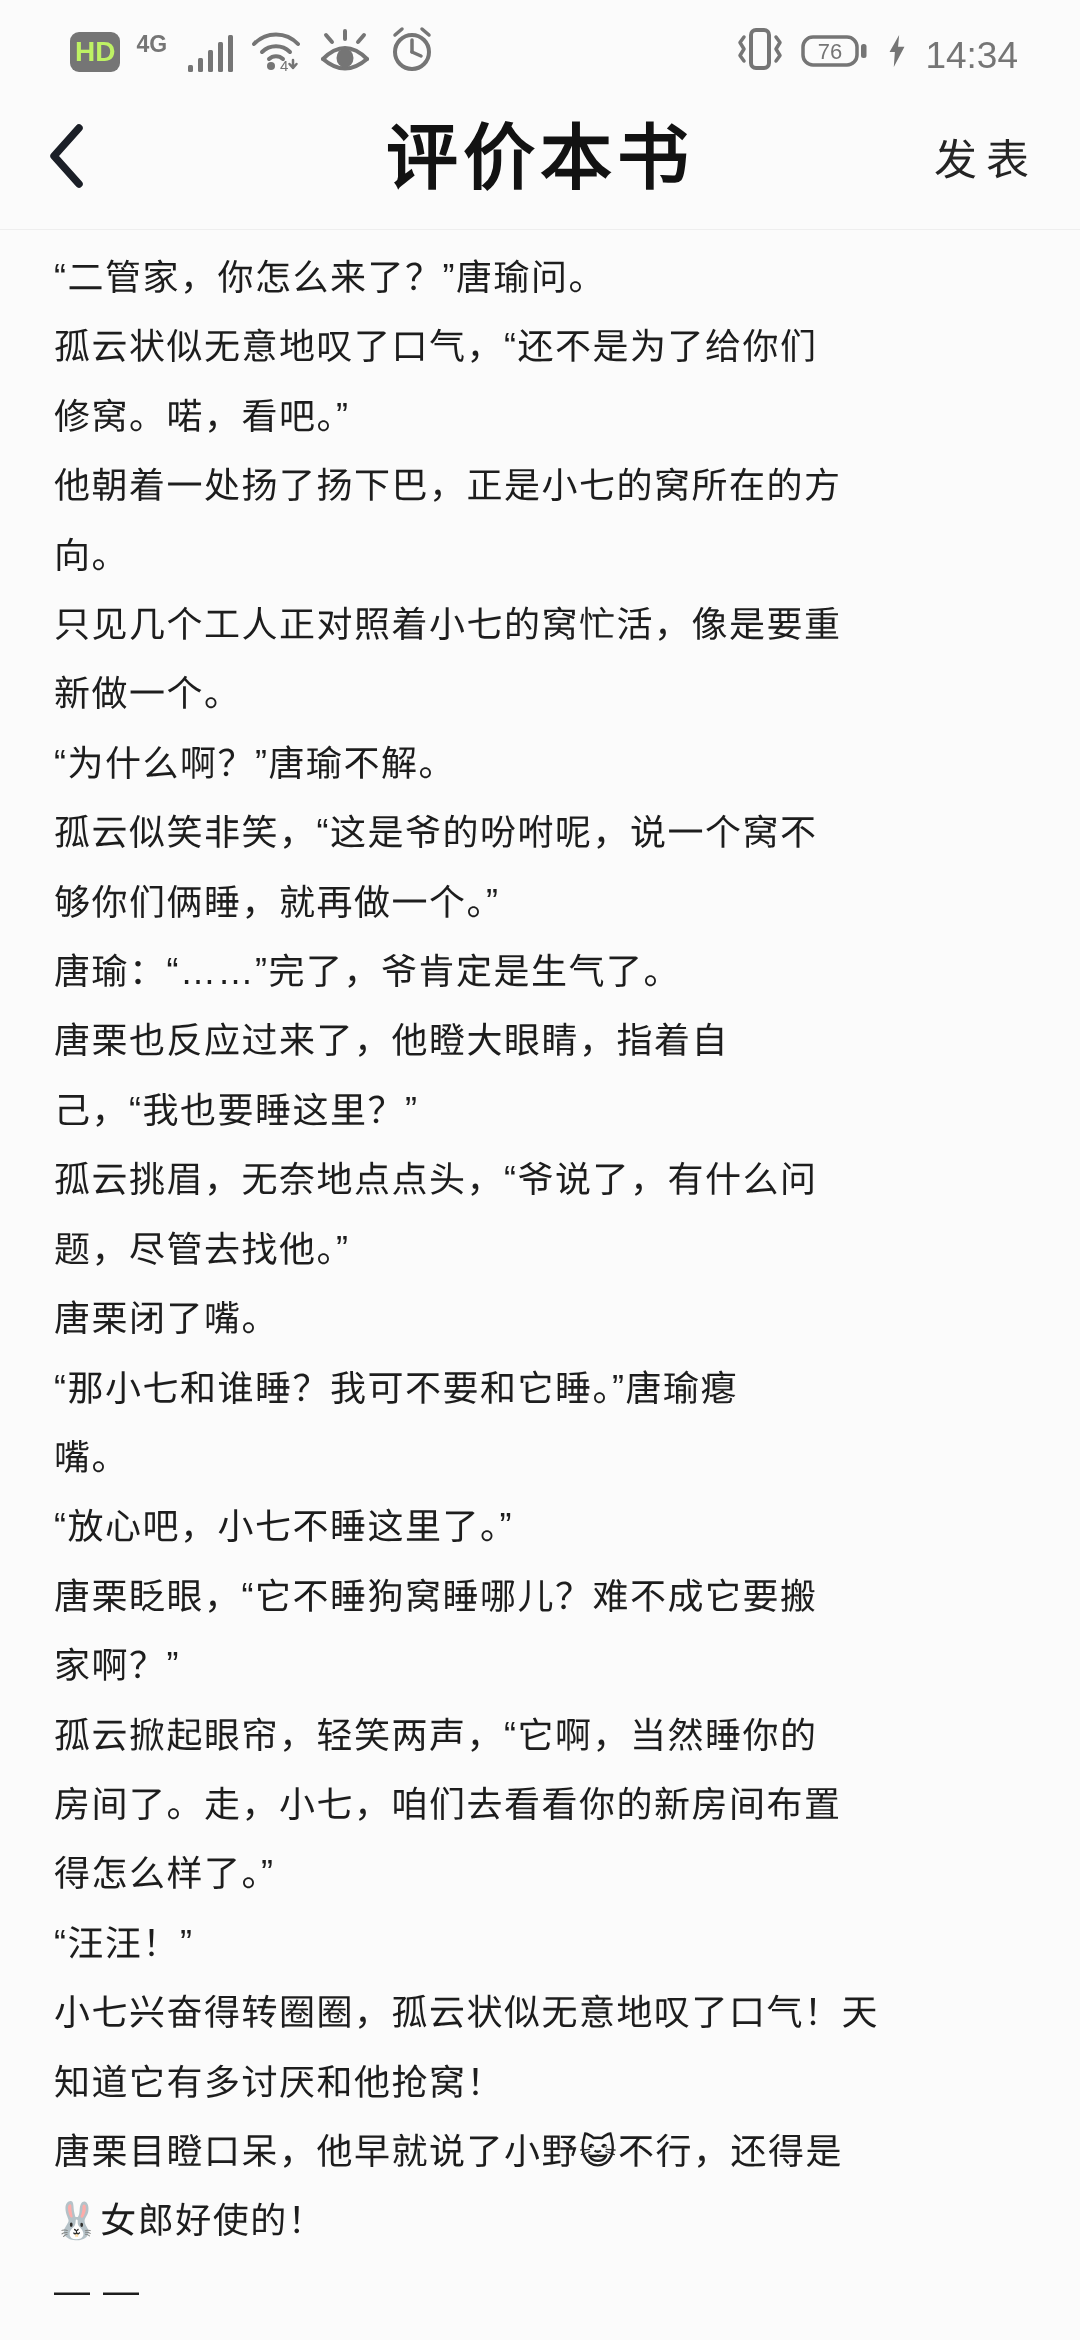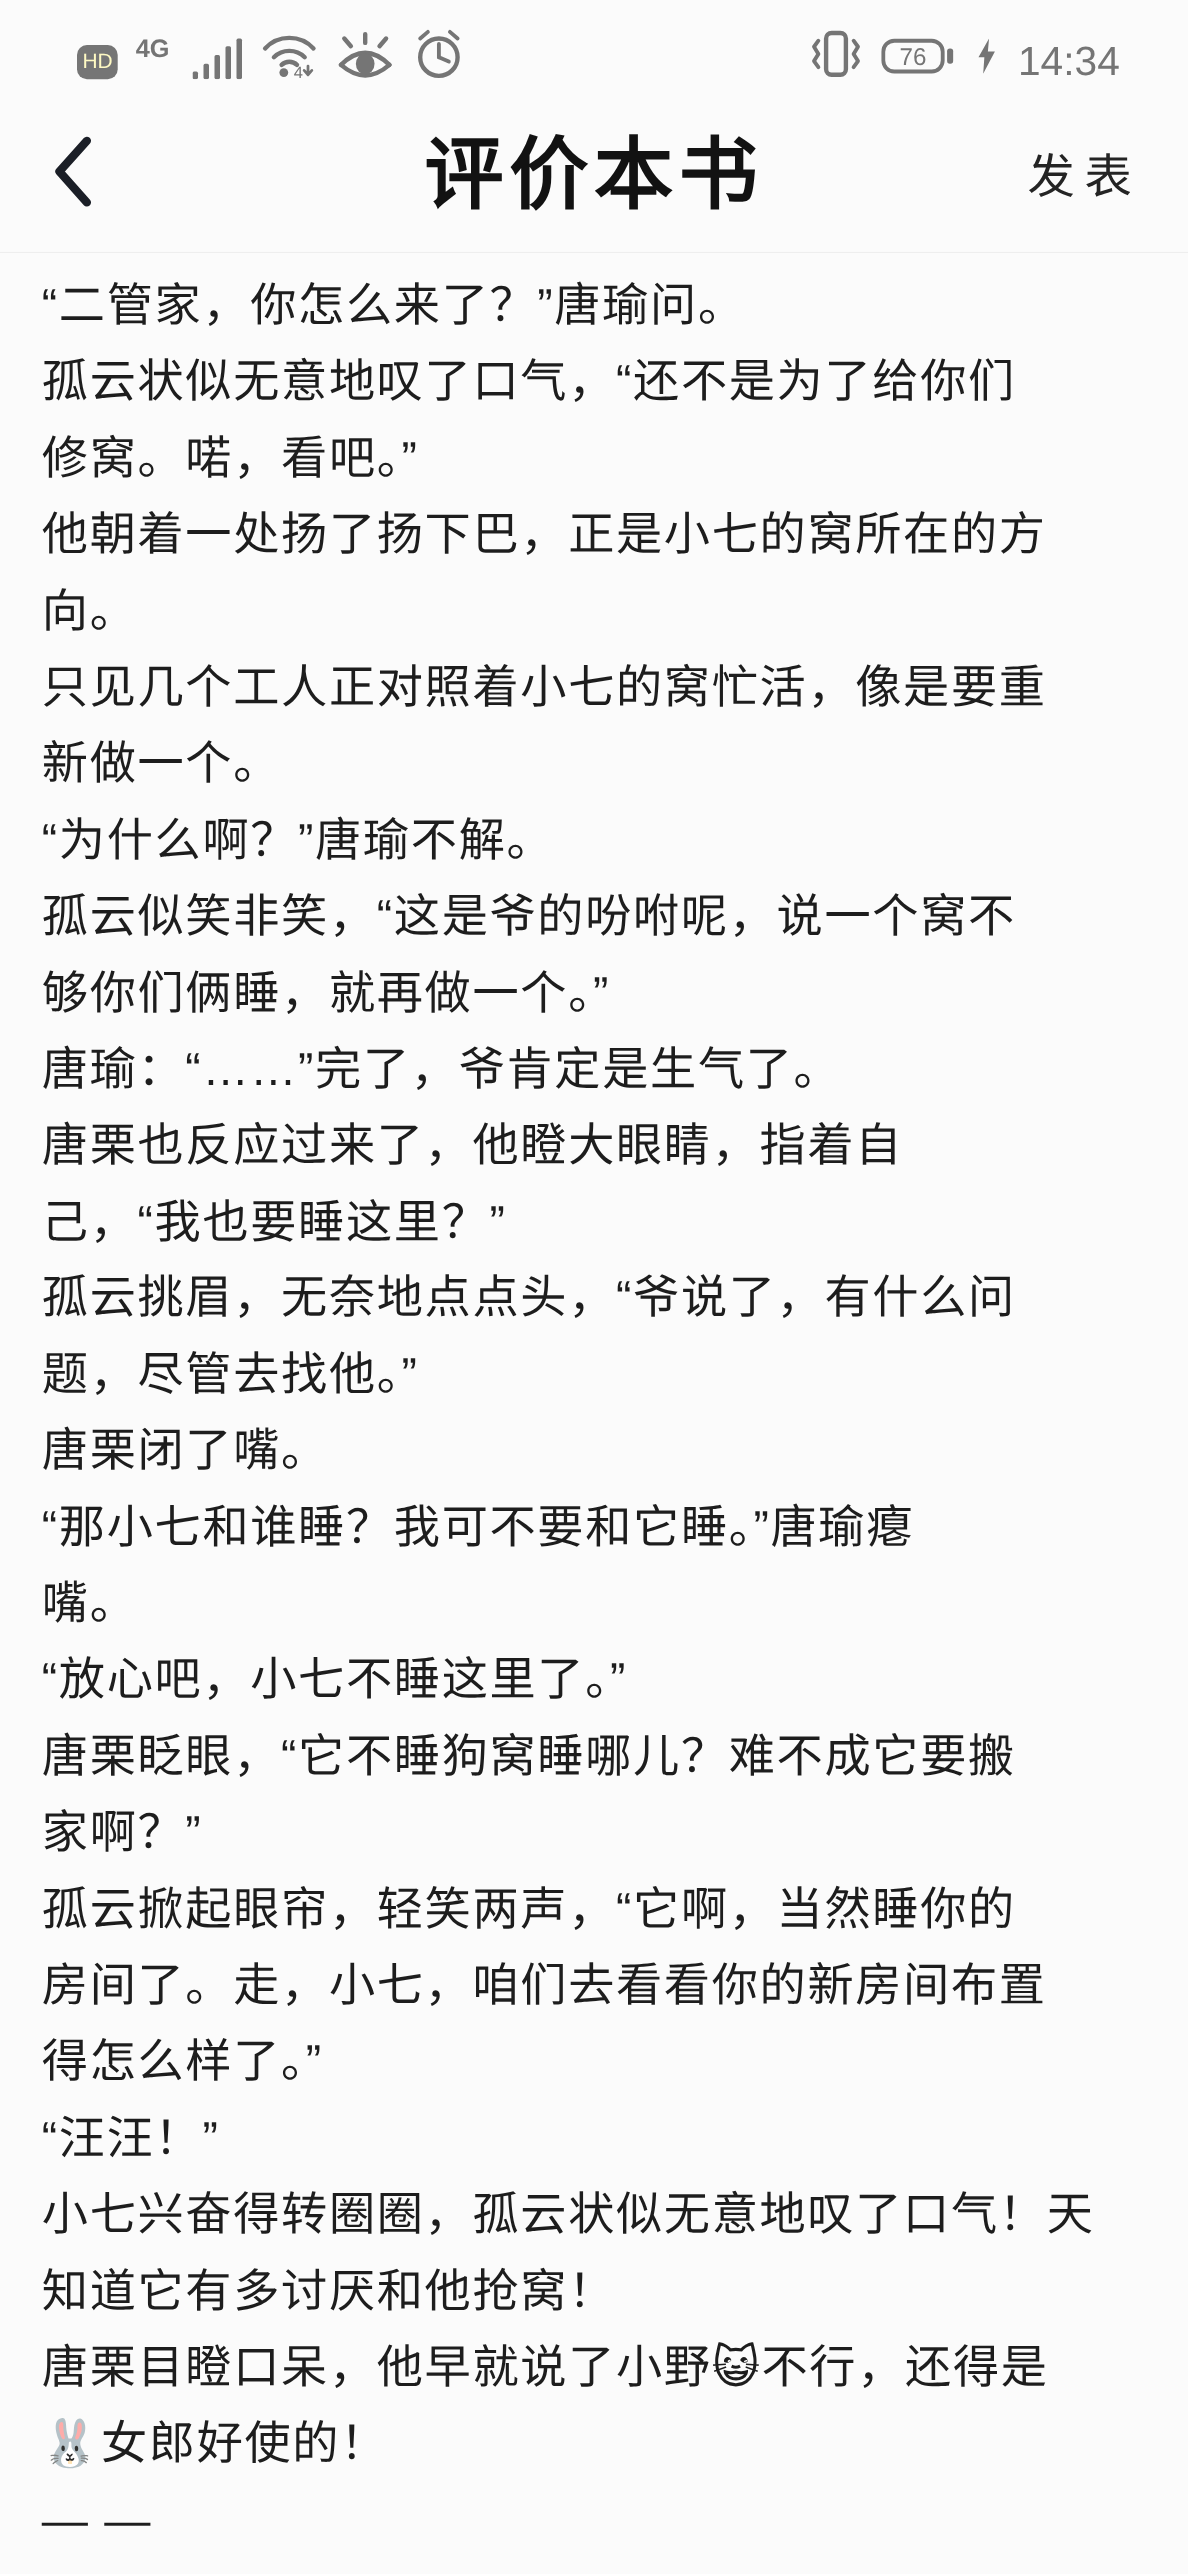--- a/index.html
+++ b/index.html
@@ -15,22 +15,22 @@
   
   .status-bar{
     position:absolute;top:0;left:0;right:0;height:82px;
     box-sizing:border-box;
     display:flex;justify-content:space-between;align-items:flex-end;
     padding:0 62px 10px 70px;
     color:var(--status-icon,#757575);
   }
   .sb-left,.sb-right{display:flex;align-items:flex-end;gap:16px;}
   .hd-badge{
-    background:var(--status-icon,#757575);color:#fef9c3;
-    font-weight:normal;font-size:19px;line-height:1;
+    background:var(--status-icon,#757575);color:#bef264;
+    font-weight:bold;font-size:28px;line-height:1;
     padding:6px 5px;border-radius:9px;letter-spacing:0;
   }
   .network{display:flex;align-items:flex-end;gap:21px;}
   .network-label{font-size:23px;font-weight:bold;line-height:1;transform:translateY(-16px);}
   .sb-icon{display:block;}
   .sb-time{font-size:37px;line-height:1;color:var(--status-icon,#757575);margin-left:4px;transform:translateY(2px);}
   .battery-wrap{display:flex;align-items:center;gap:20px;}
   
   .header{
     position:absolute;top:82px;left:0;right:0;height:148px;
@@ -52,24 +52,25 @@
   }
   
   .content{
     position:absolute;top:231px;left:0;right:0;bottom:0;
     box-sizing:border-box;
     padding:12px 34px 0 38px;
     overflow:hidden;
   }
   .line{
     white-space:nowrap;
-    font-size:42px;
+    font-size:36px;
     line-height:69.4px;
     letter-spacing:1.5px;
     color:var(--text,#1d1d1d);
+    margin-left:16px;
   }
 </style>
 </head>
 <body>
 
 <div class="screen">
 
   <div class="status-bar">
     <div class="sb-left">
       <span class="hd-badge">HD</span>

